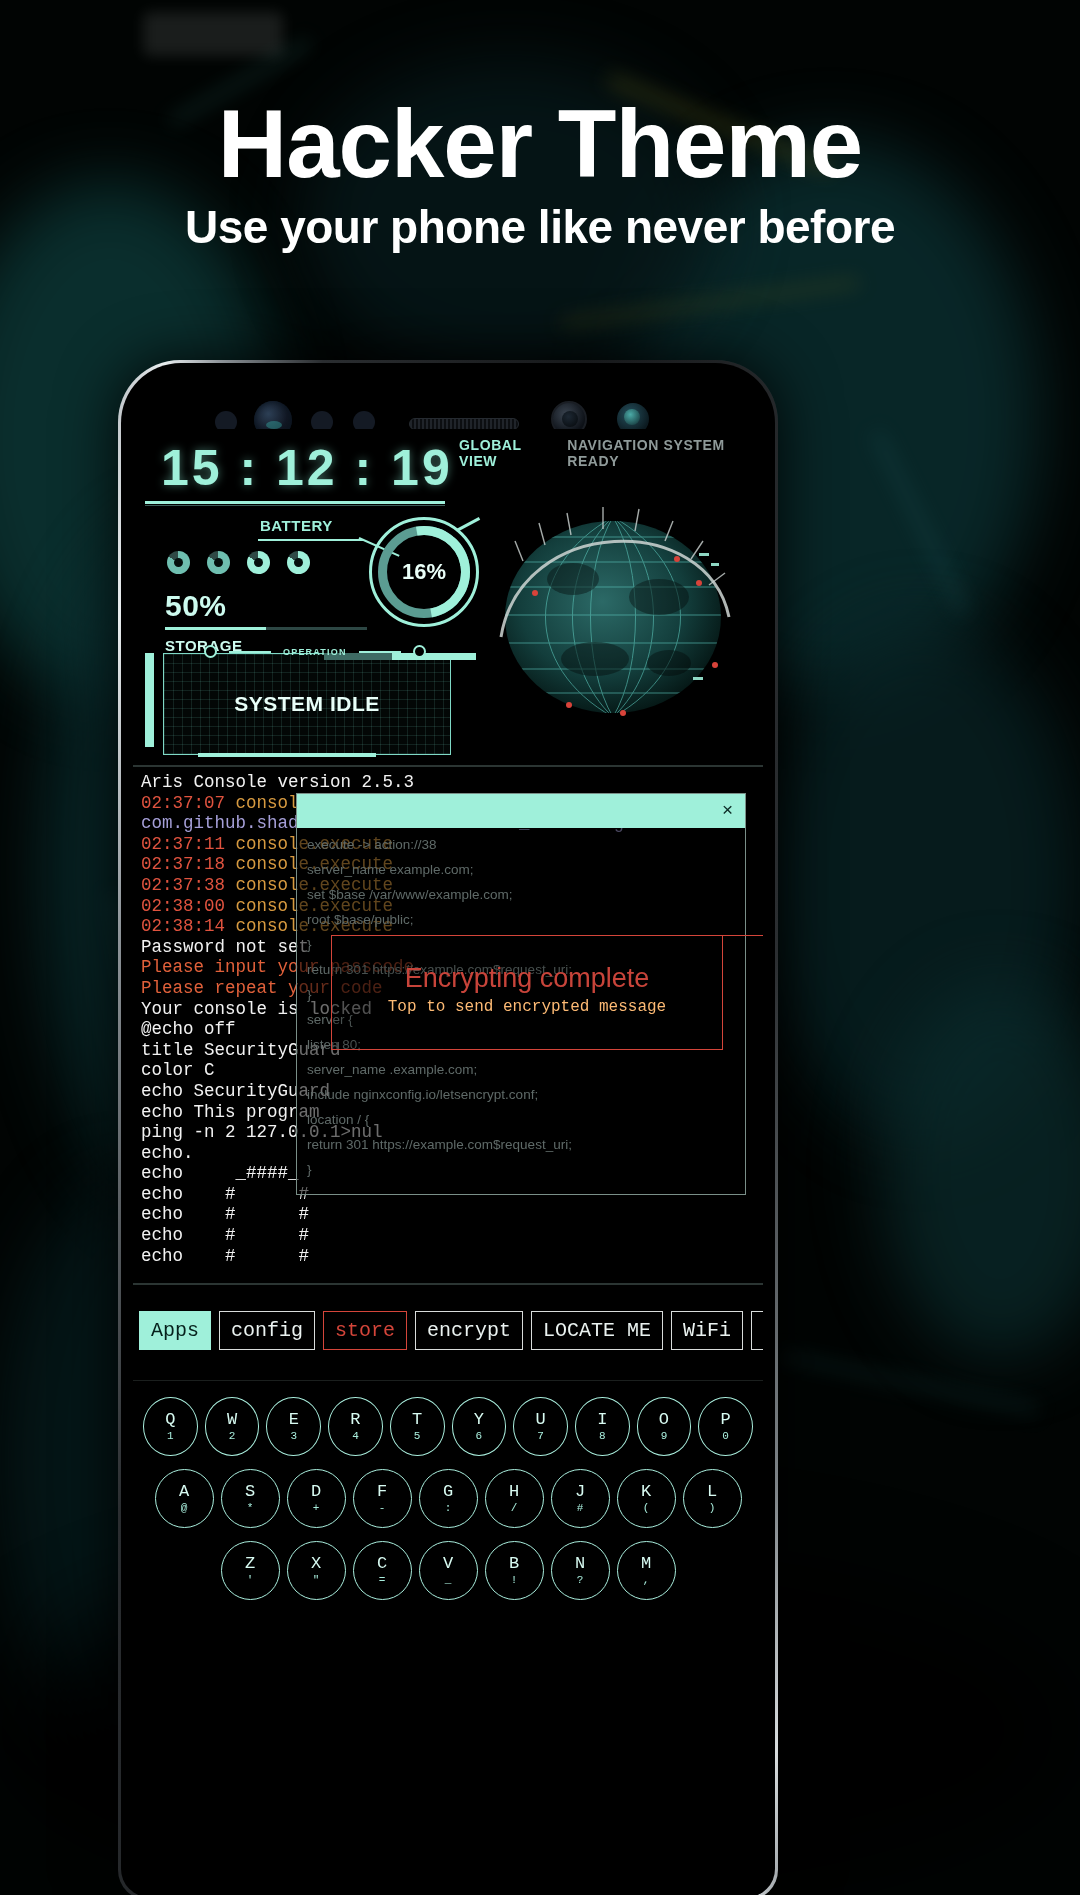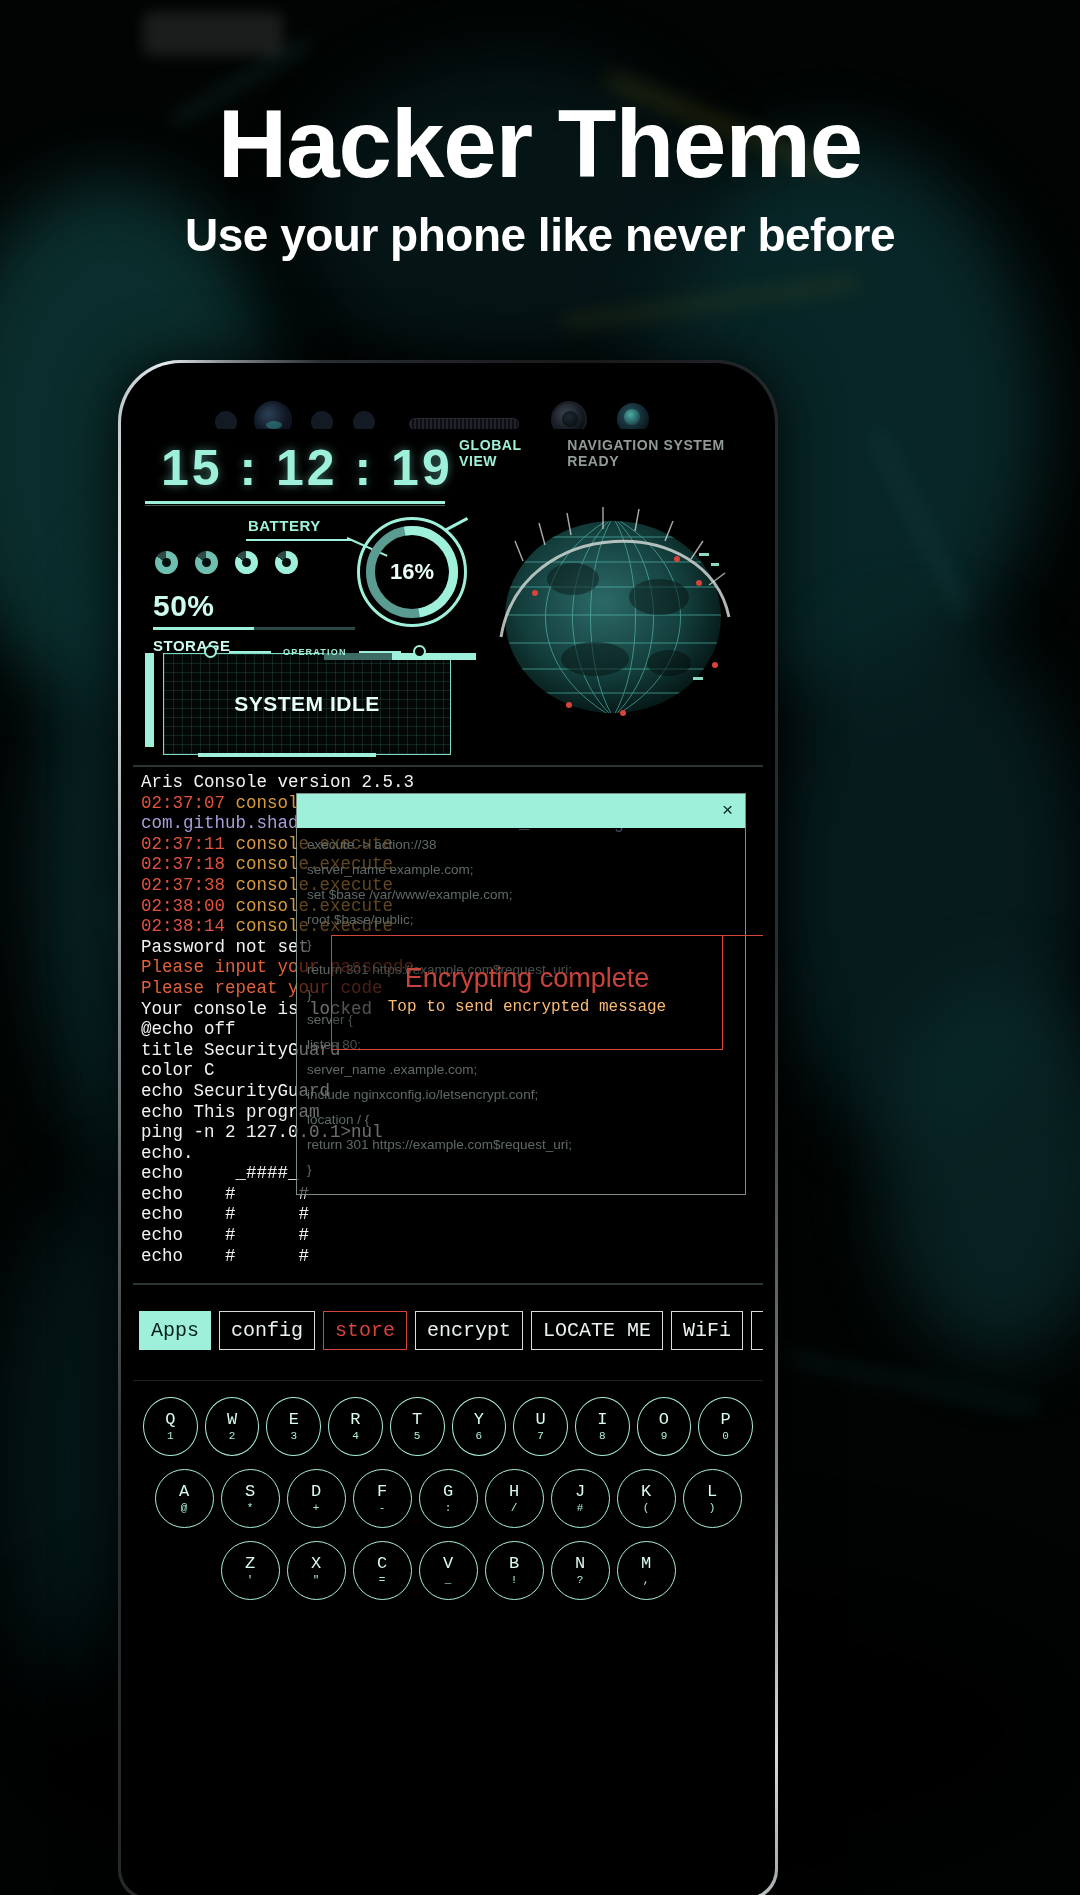--- a/index.html
+++ b/index.html
@@ -14,21 +14,21 @@
   .bg .blob { position:absolute; border-radius:50%; filter:blur(34px); opacity:.75; }
   .bg .streak { position:absolute; filter:blur(10px); opacity:.5; }
 
   
   .headline-wrap { position:absolute; left:0; right:0; top:96px; text-align:center; z-index:5; }
   .headline {
     font-size:96px; font-weight:bold; color:#ffffff; letter-spacing:-1px;
     line-height:1.0; font-family:"Liberation Sans", sans-serif;
   }
   .subheadline {
-    margin-top:16px; font-size:46px; font-weight:bold; color:#ffffff;
+    margin-top:8px; font-size:46px; font-weight:bold; color:#ffffff;
     font-family:"Liberation Sans", sans-serif; letter-spacing:-0.5px;
   }
   .ghost-logo{
     position:absolute; left:143px; top:12px; width:140px; height:44px;
     background:rgba(255,255,255,.10); filter:blur(7px); border-radius:6px; z-index:4;
   }
 
   
   .phone {
     position:absolute; left:118px; top:360px; width:660px; height:1540px;
@@ -72,21 +72,21 @@
 
   
   .screen {
     position:absolute; left:12px; top:66px; right:12px; bottom:0;
     background:#000; overflow:hidden; border-radius:14px 14px 0 0;
     display:flex; flex-direction:column;
   }
 
   
   .hud { position:relative; height:338px; border-bottom:2px solid #2b3533; flex:0 0 auto; }
-  .hud-left { position:absolute; left:0; top:0; width:322px; height:100%; }
+  .hud-left { position:absolute; left:12px; top:0; width:322px; height:100%; }
   .clock {
     position:absolute; left:28px; top:10px;
     font-size:50px; font-weight:bold; color:#9ff0da; letter-spacing:3px;
     font-family:"Liberation Sans", sans-serif;
     text-shadow:0 0 10px rgba(140,240,215,.45);
   }
   .hud-rule { position:absolute; left:12px; top:72px; width:300px; height:3px; background:#9ff0da; }
   .hud-rule2 { position:absolute; left:12px; top:76px; width:300px; height:1px; background:#3e5c57; }
 
   .hdr-right {

